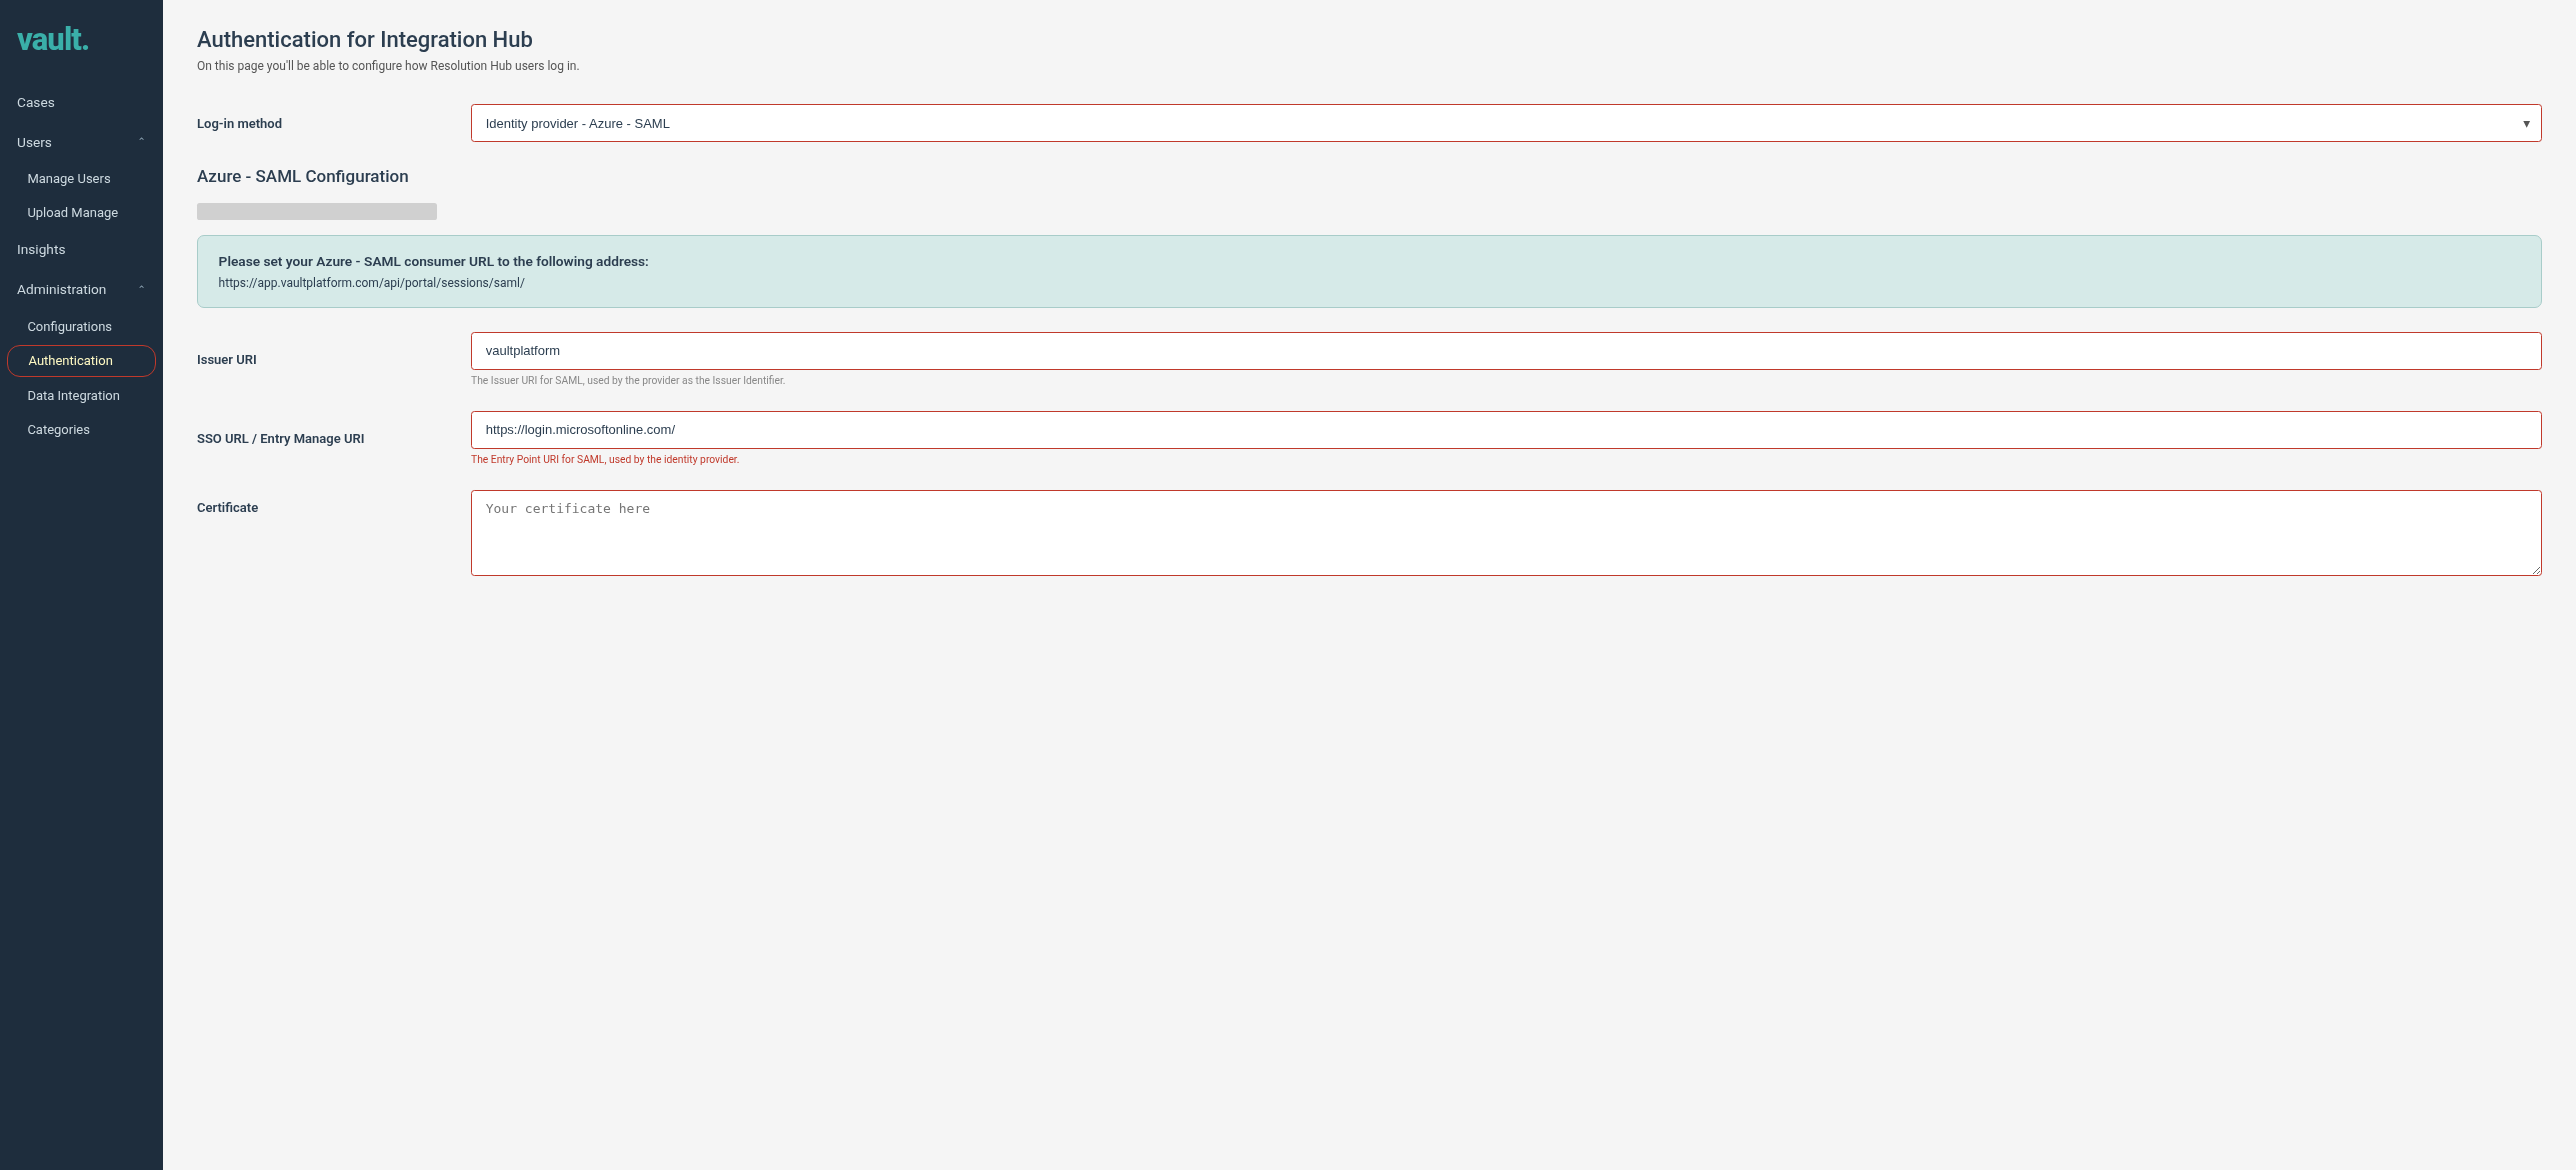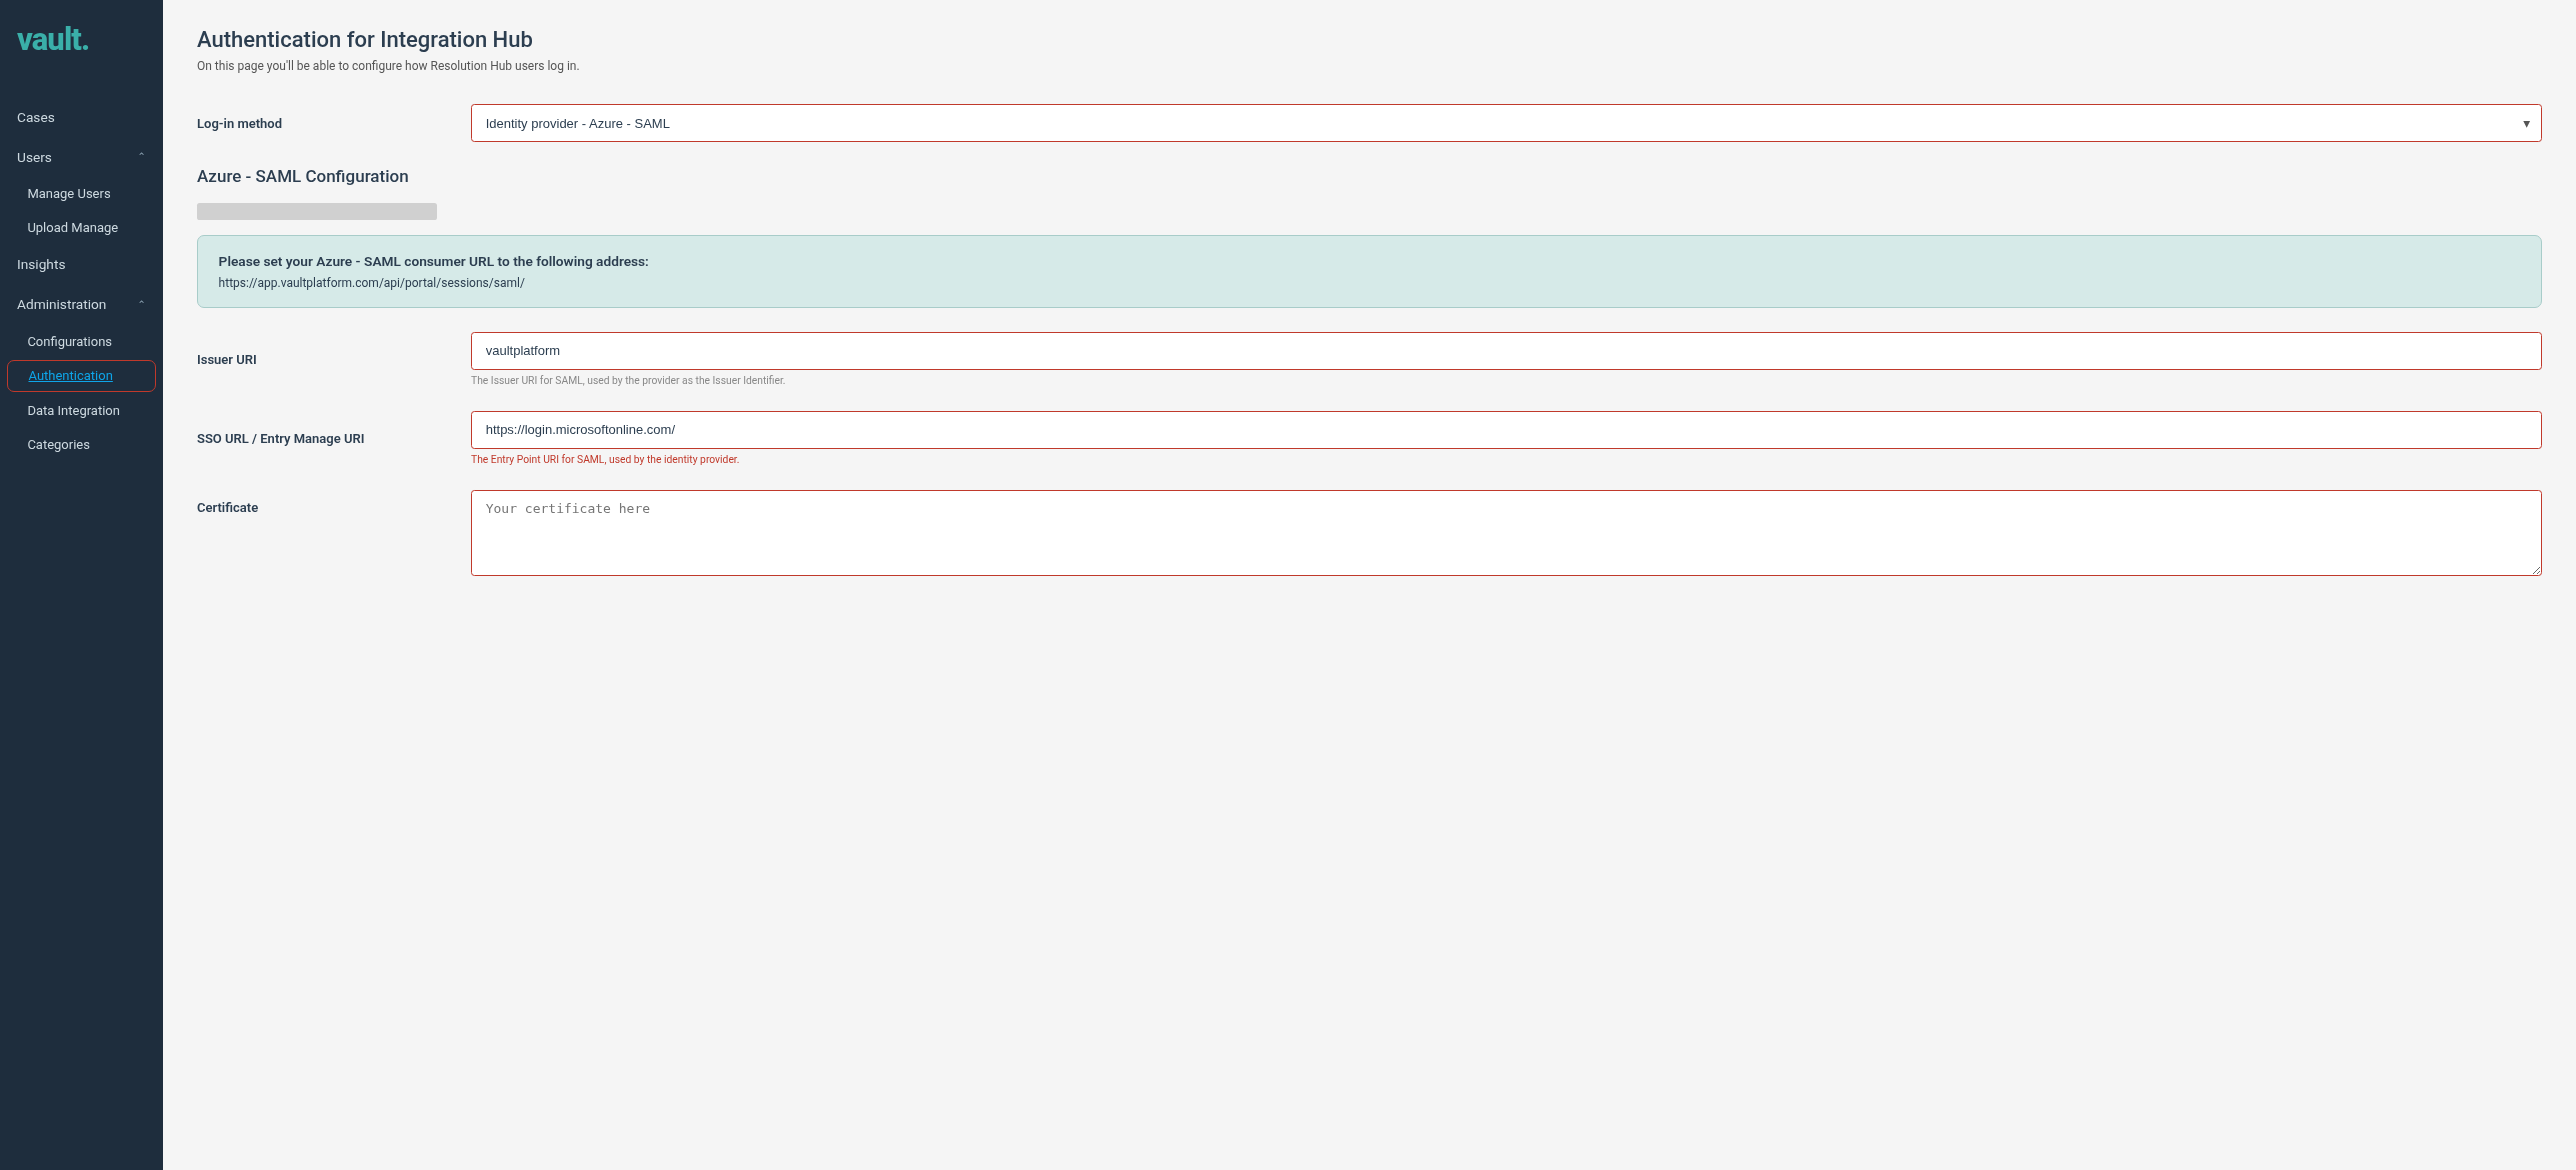--- a/index.html
+++ b/index.html
@@ -7,21 +7,20 @@
 
     
     .sidebar {
       width: 163px;
       min-width: 163px;
       background: #1e2d3d;
       color: #fff;
       display: flex;
       flex-direction: column;
       padding: 0;
-      gap: 15px;
     }
     .sidebar-logo {
       padding: 20.6px 17px 24px 17px;
     }
     .logo-text {
       font-size: 31px;
       font-weight: 800;
       color: #3aafa9;
       letter-spacing: -0.9px;
     }
@@ -41,26 +40,25 @@
       user-select: none;
     }
     .nav-sub-item {
       padding: 9.4px 17px 9.4px 27.4px;
       cursor: pointer;
       font-size: 13px;
       color: #cdd9e0;
       user-select: none;
     }
     .nav-sub-item.active-sub {
-      color: #0ea5e9;
-      border: 1.7px solid #c0392b;
-      border-radius: 7px;
+      color: #fef9c3;
+      border: 1.7px solid #c0392b;
+      border-radius: 13px;
       margin: 1.7px 6.9px;
       padding: 7.7px 10.3px 7.7px 20.6px;
-      text-decoration: underline;
     }
     .chevron {
       font-size: 10.3px;
       color: #8aa0b0;
     }
 
     
     .main {
       flex: 1;
       overflow-y: auto;

